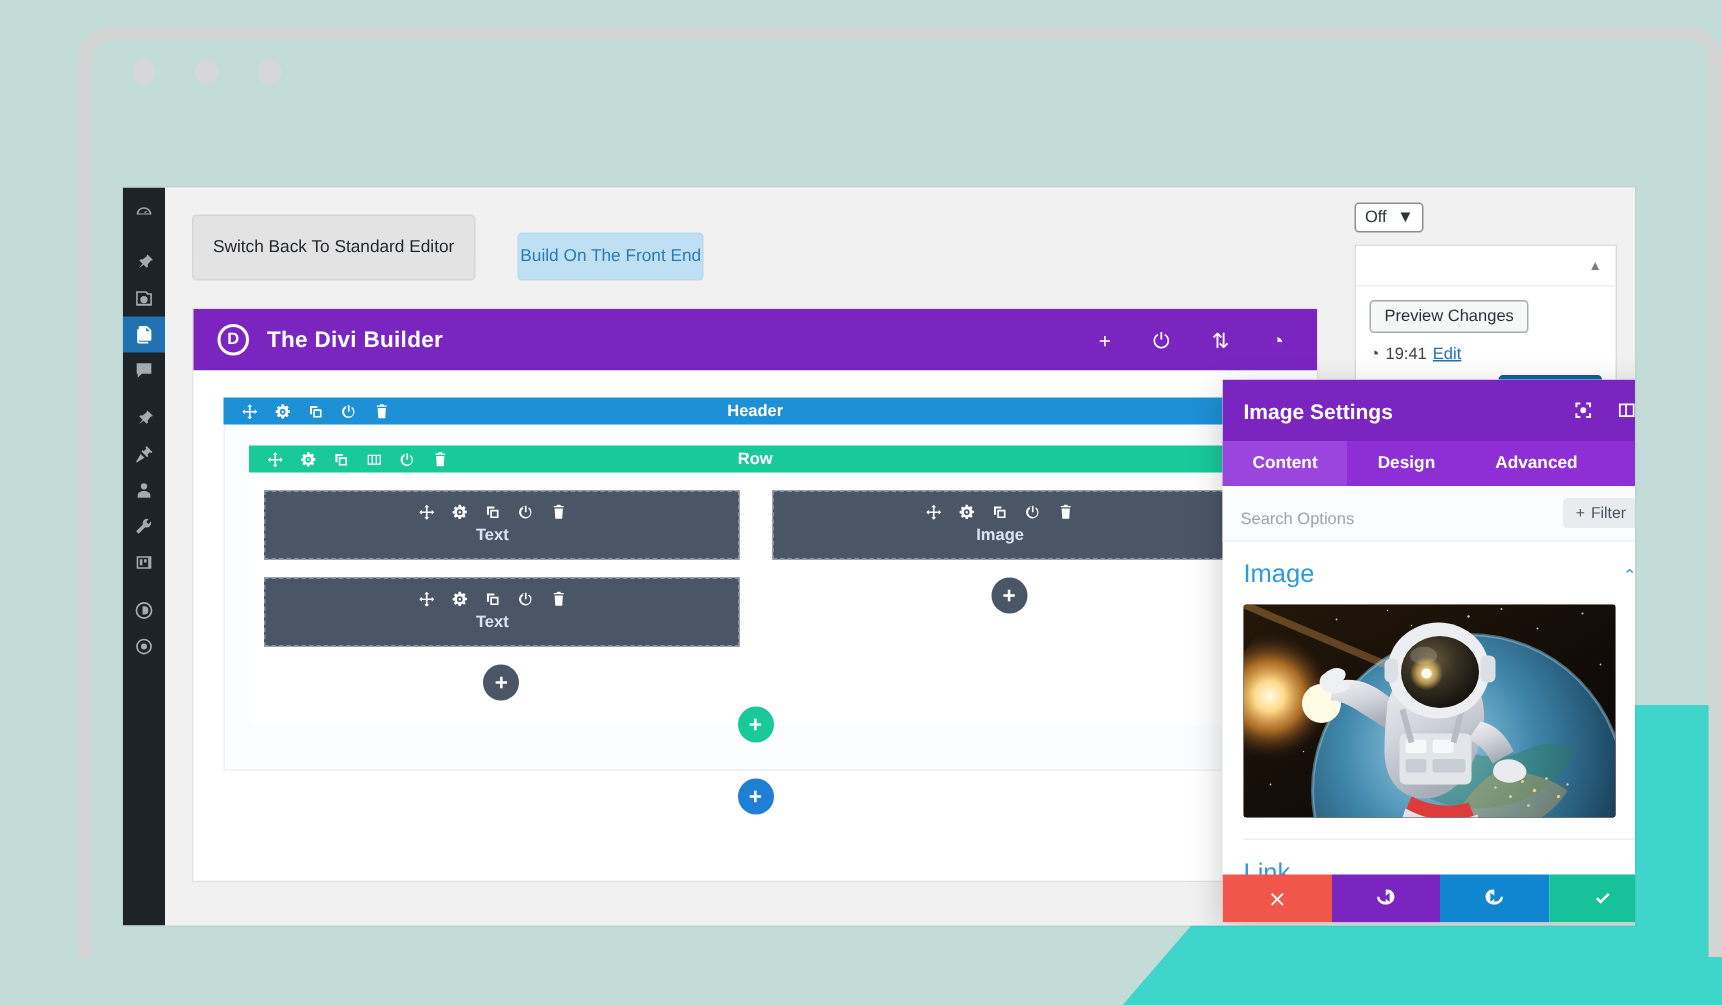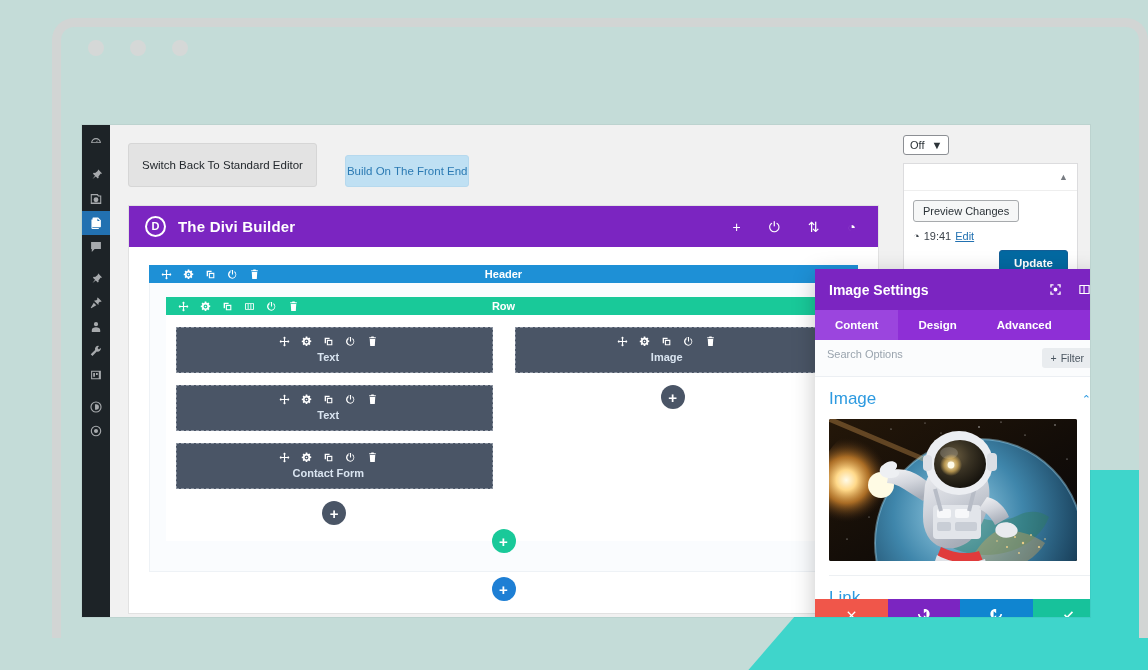--- a/index.html
+++ b/index.html
@@ -165,38 +165,38 @@
   .field-label { font-size: 11px; color: #3c434a; margin: 10px 0 4px; }
   .field-select, .field-input {
     border: 1px solid #8c8f94; background: #fff; border-radius: 3px;
     padding: 4px 6px; font-size: 11px; color: #2c3338; display: inline-flex;
     align-items: center; gap: 10px;
   }
   .field-input { width: 56px; }
 
   
   .modal {
-    position: absolute; left: 733px; top: 144px; width: 290px; height: 362px;
+    position: absolute; left: 733px; top: 128px; width: 290px; height: 362px;
     background: #fff; box-shadow: 0 6px 22px rgba(0,0,0,.22); overflow: hidden; z-index: 50;
   }
   .modal-head {
     background: #7b25c1; height: 41px; display: flex; align-items: center;
     padding: 0 14px; color: #fff;
   }
   .modal-title { font-size: 14px; font-weight: bold; }
   .modal-head-icons { margin-left: auto; display: flex; gap: 16px; align-items: center; }
   .modal-head-icons svg { width: 13px; height: 13px; fill: #fff; display: block; }
   .modal-tabs { background: #8e2fd6; display: flex; height: 30px; }
   .modal-tabs .tab {
     flex: 0 0 auto; padding: 0 20px; display: flex; align-items: center;
     color: #fff; font-size: 11.5px; font-weight: bold;
   }
   .modal-tabs .tab.active { background: #9b45de; }
   .modal-search {
-    display: flex; align-items: flex-start; justify-content: space-between;
+    display: flex; align-items: flex-end; justify-content: space-between;
     padding: 8px 12px; border-bottom: 1px solid #eceff3; background: #fbfcfd;
   }
   .modal-search .ph { color: #9aa4ae; font-size: 11px; }
   .filter-btn {
     background: #e9ecef; color: #4a5560; font-size: 10.5px; border-radius: 3px;
     padding: 4px 9px; display: inline-flex; gap: 4px; align-items: center;
   }
   .modal-body { padding: 12px 14px 0 14px; height: 254px; position: relative; overflow: hidden; }
   .sect-head {
     display: flex; align-items: center; justify-content: space-between;
@@ -413,40 +413,20 @@
                       <svg viewBox="0 0 20 20">
                           <path d="M9 2h2v8H9V2zm-3.2 2.2l1.4 1.4A5.5 5.5 0 1015.5 10a5.5 5.5 0 00-2.7-4.4l1.4-1.4A7.5 7.5 0 1110 2.5a7.4 7.4 0 00-4.2 1.7z"></path>
                         </svg>
                       <svg viewBox="0 0 20 20">
                           <path d="M8 1h4l.7 1.3H16V4H4V2.3h3.3L8 1zM5 5.5h10L14.2 18H5.8L5 5.5z"></path>
                         </svg>
                     </div>
                     <div class="mlabel">Text</div>
                   </div>
 
-                  <div class="module">
-                    <div class="micons">
-                      <svg viewBox="0 0 20 20">
-                          <path d="M10 1l3 3h-2v5h5V7l3 3-3 3v-2h-5v5h2l-3 3-3-3h2v-5H4v2l-3-3 3-3v2h5V4H7l3-3z"></path>
-                        </svg>
-                      <svg viewBox="0 0 20 20">
-                          <path d="M10 6.5a3.5 3.5 0 100 7 3.5 3.5 0 000-7zm0 2a1.5 1.5 0 110 3 1.5 1.5 0 010-3zM8.6 1h2.8l.4 2.1 1.5.6 1.8-1.2 2 2-1.2 1.8.6 1.5 2.1.4v2.8l-2.1.4-.6 1.5 1.2 1.8-2 2-1.8-1.2-1.5.6-.4 2.1H8.6l-.4-2.1-1.5-.6-1.8 1.2-2-2 1.2-1.8-.6-1.5L1.4 11.4V8.6l2.1-.4.6-1.5L2.9 4.9l2-2 1.8 1.2 1.5-.6L8.6 1z"></path>
-                        </svg>
-                      <svg viewBox="0 0 20 20">
-                          <path d="M3 3h9v2.5H5.5V13H3V3zm4 4h10v10H7V7zm2 2v6h6V9H9z"></path>
-                        </svg>
-                      <svg viewBox="0 0 20 20">
-                          <path d="M9 2h2v8H9V2zm-3.2 2.2l1.4 1.4A5.5 5.5 0 1015.5 10a5.5 5.5 0 00-2.7-4.4l1.4-1.4A7.5 7.5 0 1110 2.5a7.4 7.4 0 00-4.2 1.7z"></path>
-                        </svg>
-                      <svg viewBox="0 0 20 20">
-                          <path d="M8 1h4l.7 1.3H16V4H4V2.3h3.3L8 1zM5 5.5h10L14.2 18H5.8L5 5.5z"></path>
-                        </svg>
-                    </div>
-                    <div class="mlabel">Contact Form</div>
-                  </div>
 
                   <div class="add-row-slot">
                     <div class="add-circle">+</div>
                   </div>
                 </div>
 
                 <div class="col">
                   <div class="module">
                     <div class="micons">
                       <svg viewBox="0 0 20 20">

